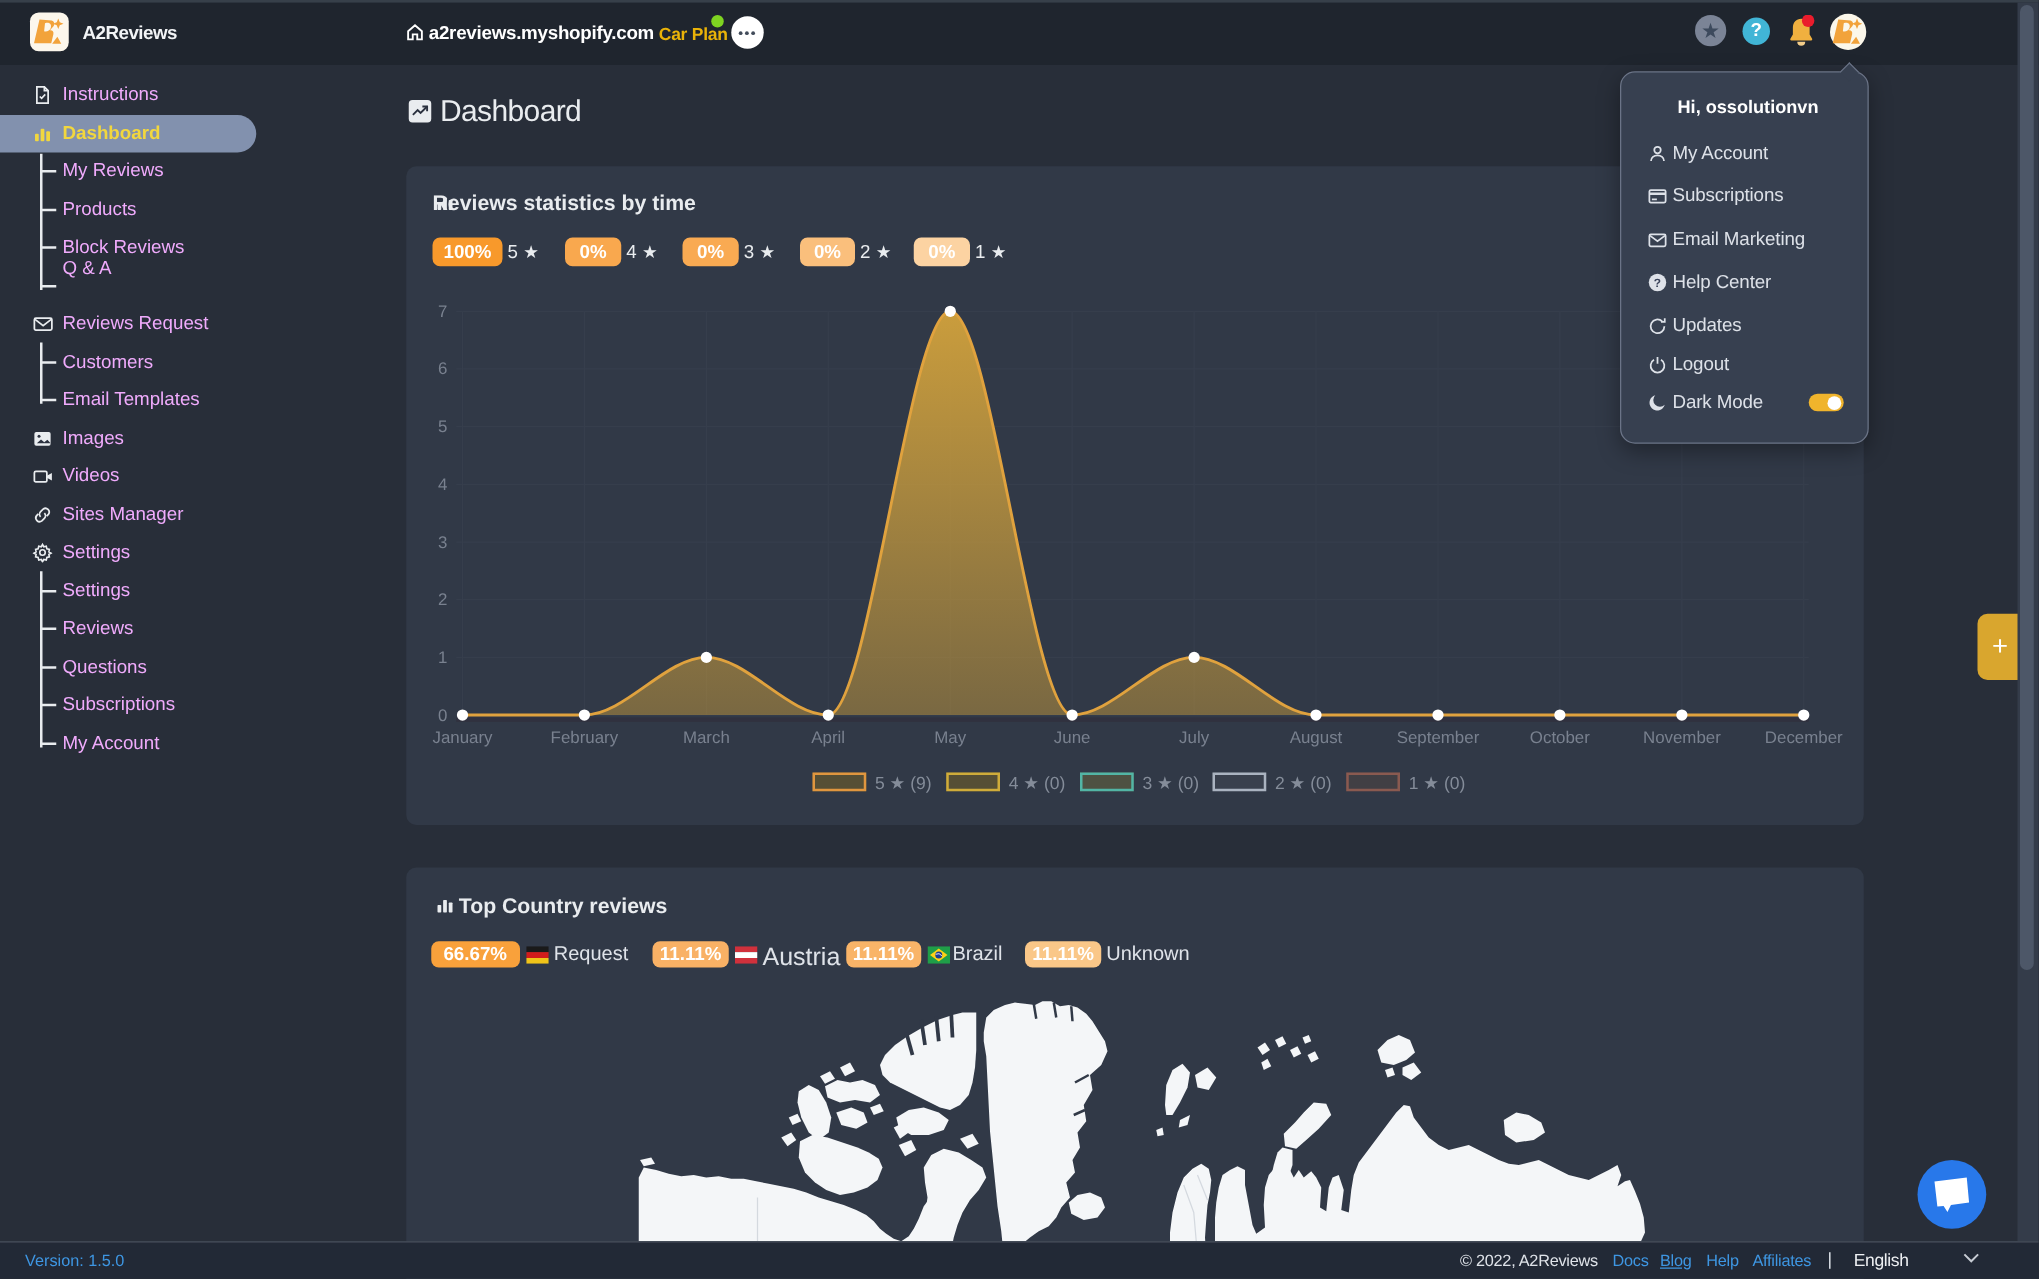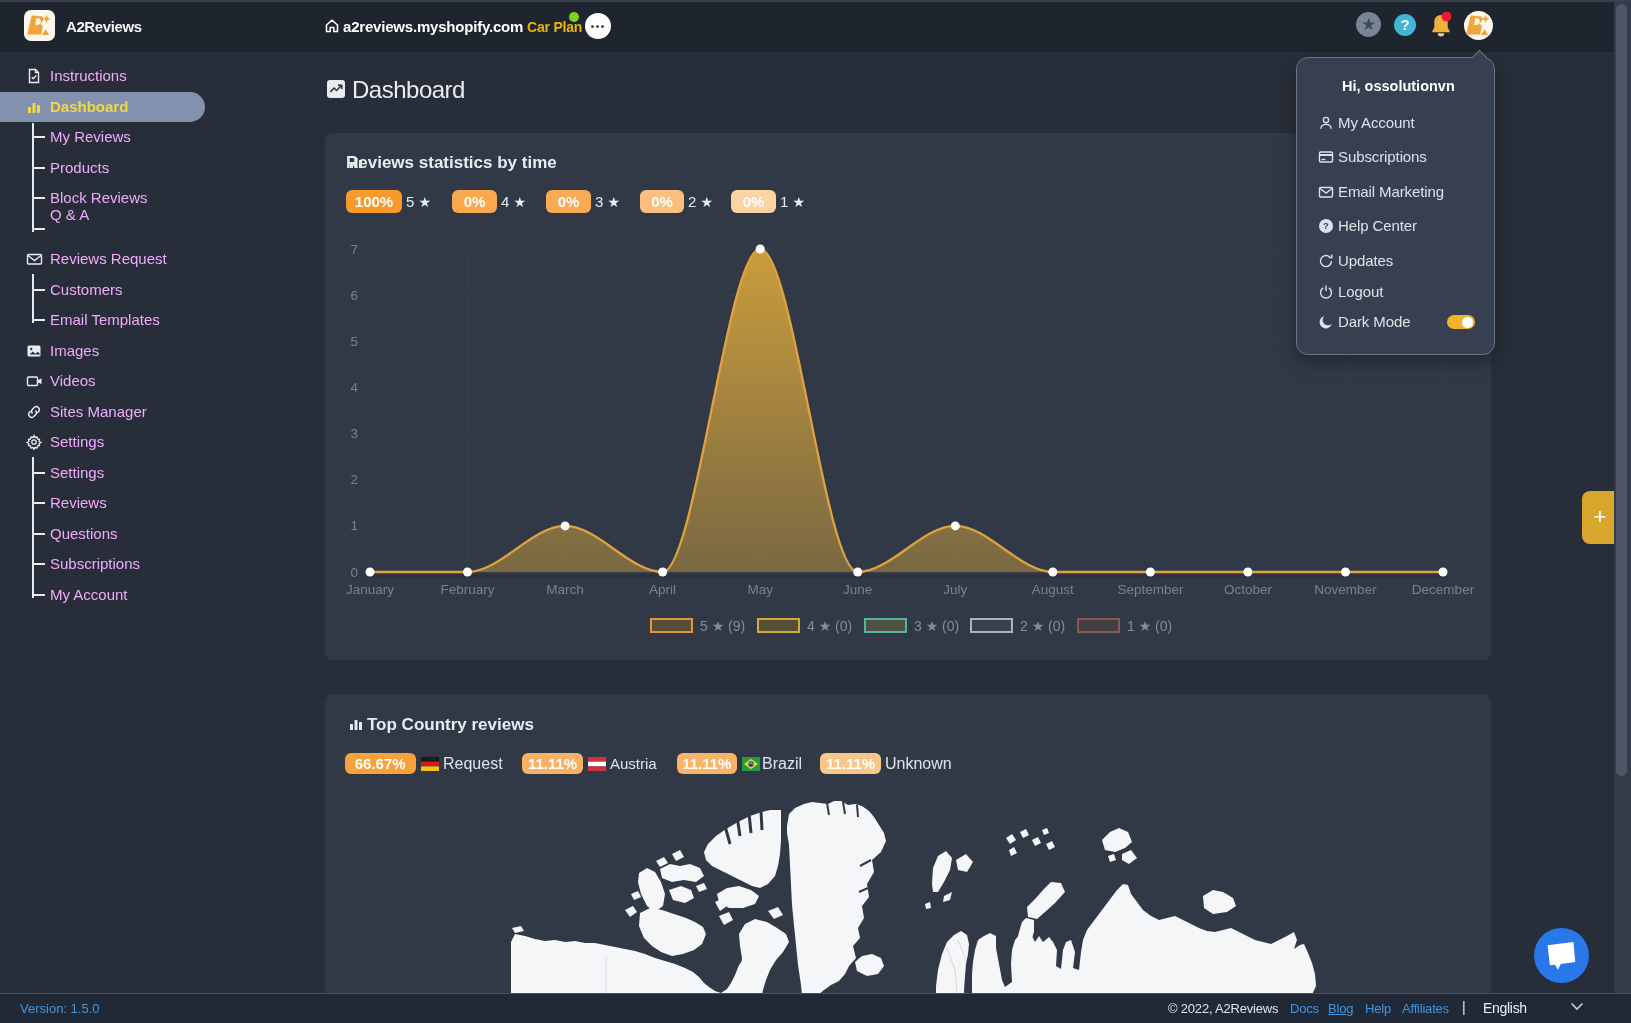--- a/index.html
+++ b/index.html
@@ -280,21 +280,21 @@
         <rect width="18" height="4.7" y="4.7" fill="#d21b1b"></rect>
         <rect width="18" height="4.6" y="9.4" fill="#f0c419"></rect>
       </svg></div>
   <div class="abs" style="left:443px;top:755px;color:#dfe3e9;font-size:16px;">Request</div>
   <div class="abs badge" style="left:522px;top:753px;width:61px;height:21px;line-height:21px;background:#f9b165;font-weight:bold;">11.11%</div>
   <div class="abs" style="left:588px;top:757px;"><svg width="18" height="14" viewBox="0 0 18 14">
         <rect width="18" height="4.7" y="0" fill="#d0313c"></rect>
         <rect width="18" height="4.7" y="4.7" fill="#fff"></rect>
         <rect width="18" height="4.6" y="9.4" fill="#d0313c"></rect>
       </svg></div>
-  <div class="abs" style="left:610px;top:755px;color:#dfe3e9;font-size:15px;">Austria</div>
+  <div class="abs" style="left:610px;top:755px;color:#dfe3e9;font-size:20px;">Austria</div>
   <div class="abs badge" style="left:676.8px;top:753px;width:60px;height:21px;line-height:21px;background:#f9b468;font-weight:bold;">11.11%</div>
   <div class="abs" style="left:741.8px;top:757px;"><svg width="18" height="14" viewBox="0 0 18 14">
         <rect width="18" height="14" fill="#1f9e48"></rect>
         <path d="M9 1.8 L16 7 L9 12.2 L2 7 Z" fill="#fcd116"></path>
         <circle cx="9" cy="7" r="2.8" fill="#1d3f92"></circle>
         <path d="M6.5 6.4 a4 4 0 0 1 5 1.2" stroke="#fff" stroke-width="0.7" fill="none"></path>
       </svg></div>
   <div class="abs" style="left:762px;top:755px;color:#dfe3e9;font-size:16px;">Brazil</div>
   <div class="abs badge" style="left:820px;top:753px;width:61px;height:21px;line-height:21px;background:#fac788;font-weight:bold;">11.11%</div>
   <div class="abs" style="left:885px;top:755px;color:#dfe3e9;font-size:16px;">Unknown</div>

